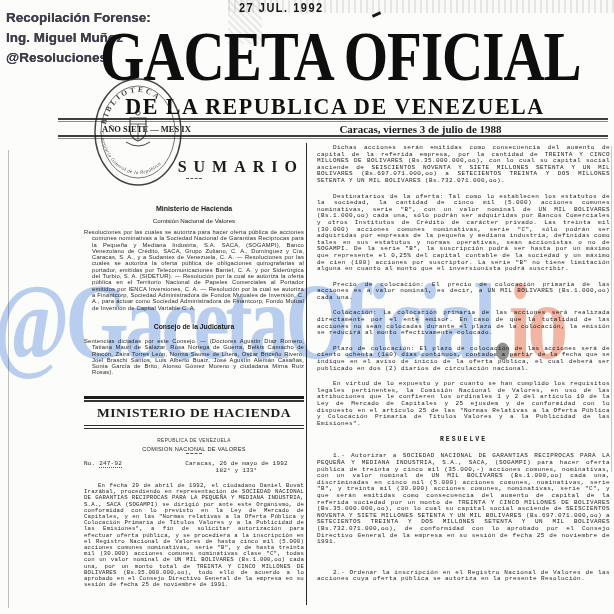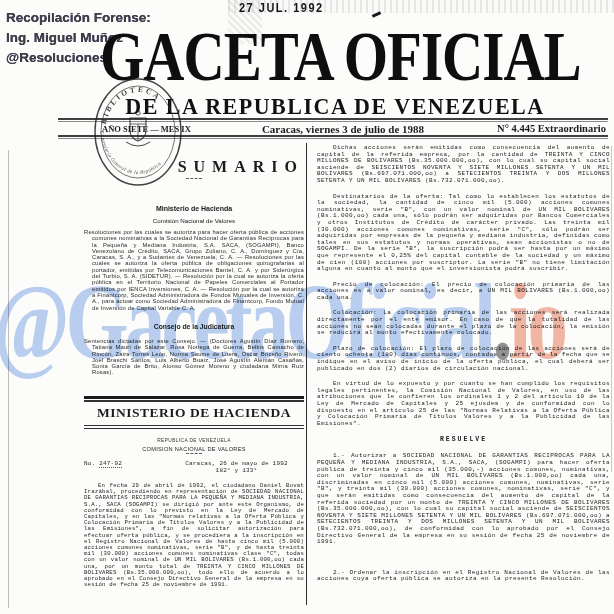--- a/index.html
+++ b/index.html
@@ -100,21 +100,20 @@
 
   <div class="gaceta-title">GACETA OFICIAL</div>
   <div class="accent-mark"></div>
   <div class="gaceta-sub">DE LA REPUBLICA DE VENEZUELA</div>
 
   <div class="rule r1"></div>
   <div class="rule r2"></div>
   <div class="dateline">
     <span class="dl-left">AÑO SIETE — MES IX</span>
     <span class="dl-center">Caracas, viernes 3 de julio de 1988</span>
-    <span class="dl-right">N° 4.445 Extraordinario</span>
   </div>
   <div class="rule r3"></div>
   <div class="rule r4"></div>
 
   <svg class="seal" width="92" height="112" viewBox="0 0 92 112">
     <ellipse cx="46" cy="56" rx="43" ry="53" fill="none" stroke="#222" stroke-width="1.4"></ellipse>
     <ellipse cx="46" cy="56" rx="37" ry="46" fill="none" stroke="#333" stroke-width=".8"></ellipse>
     <defs>
       <path id="arcTop" d="M 13 58 A 33 42 0 0 1 79 58" fill="none"></path>
       <path id="arcBot" d="M 8 50 A 38 48 0 0 0 84 50" fill="none"></path>

